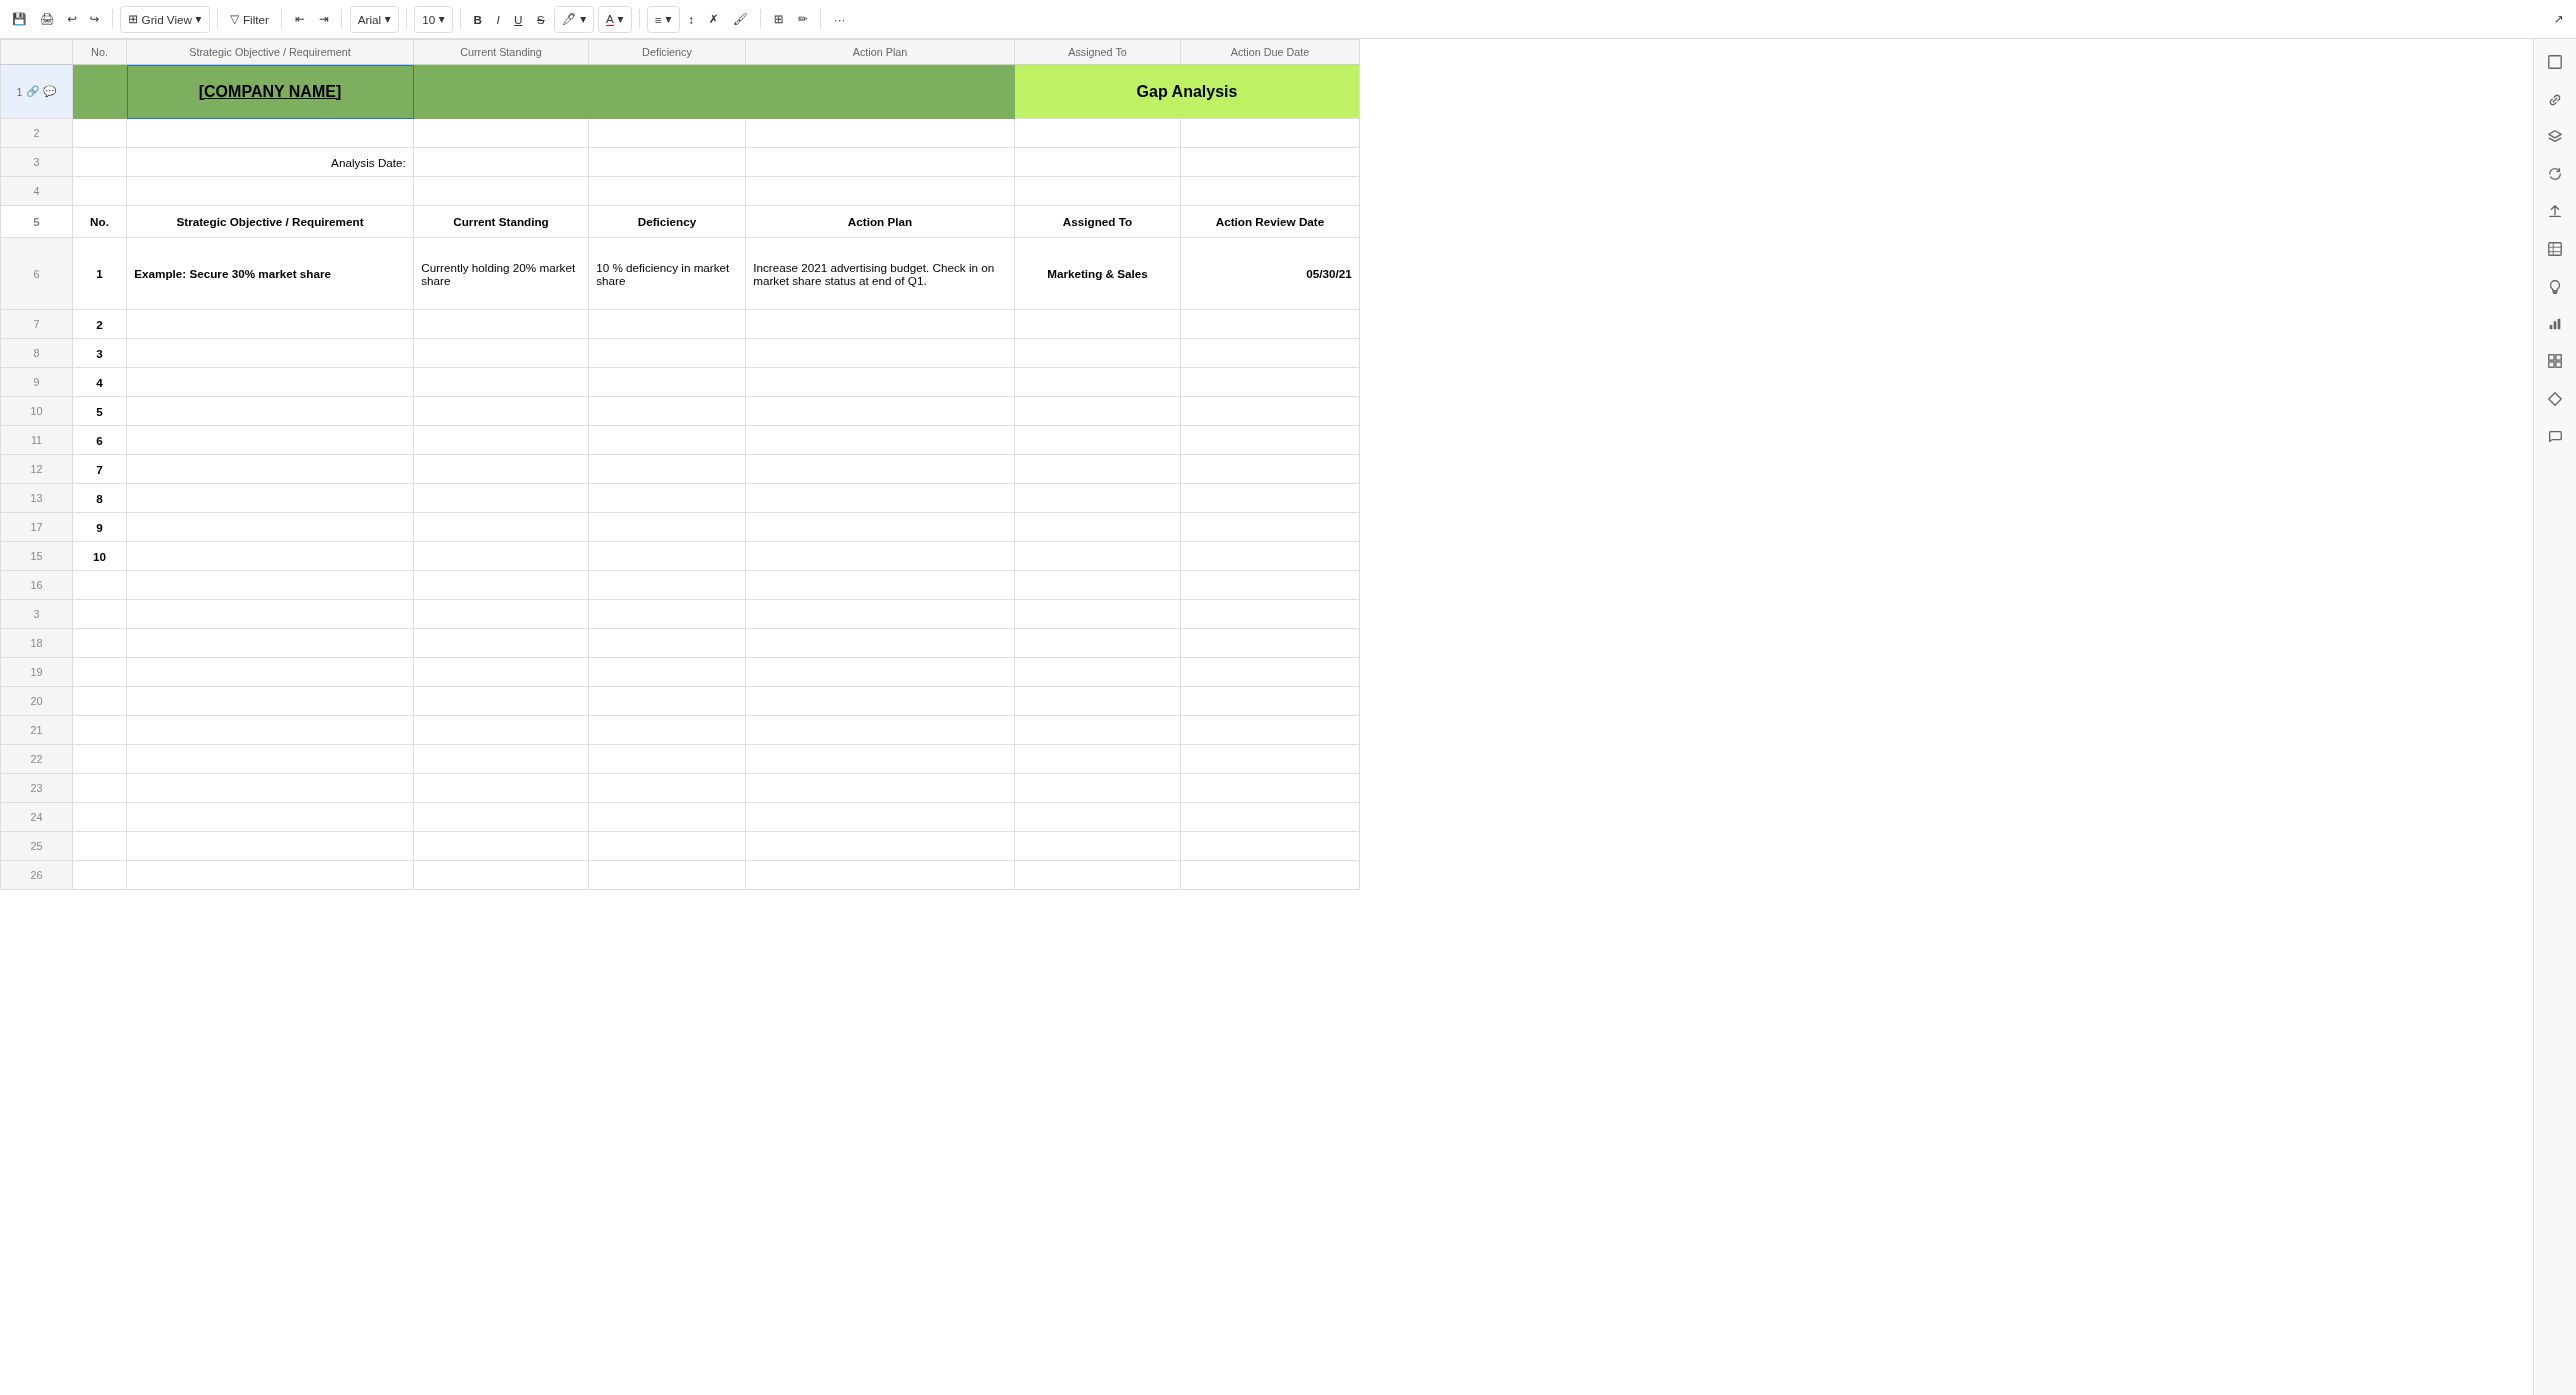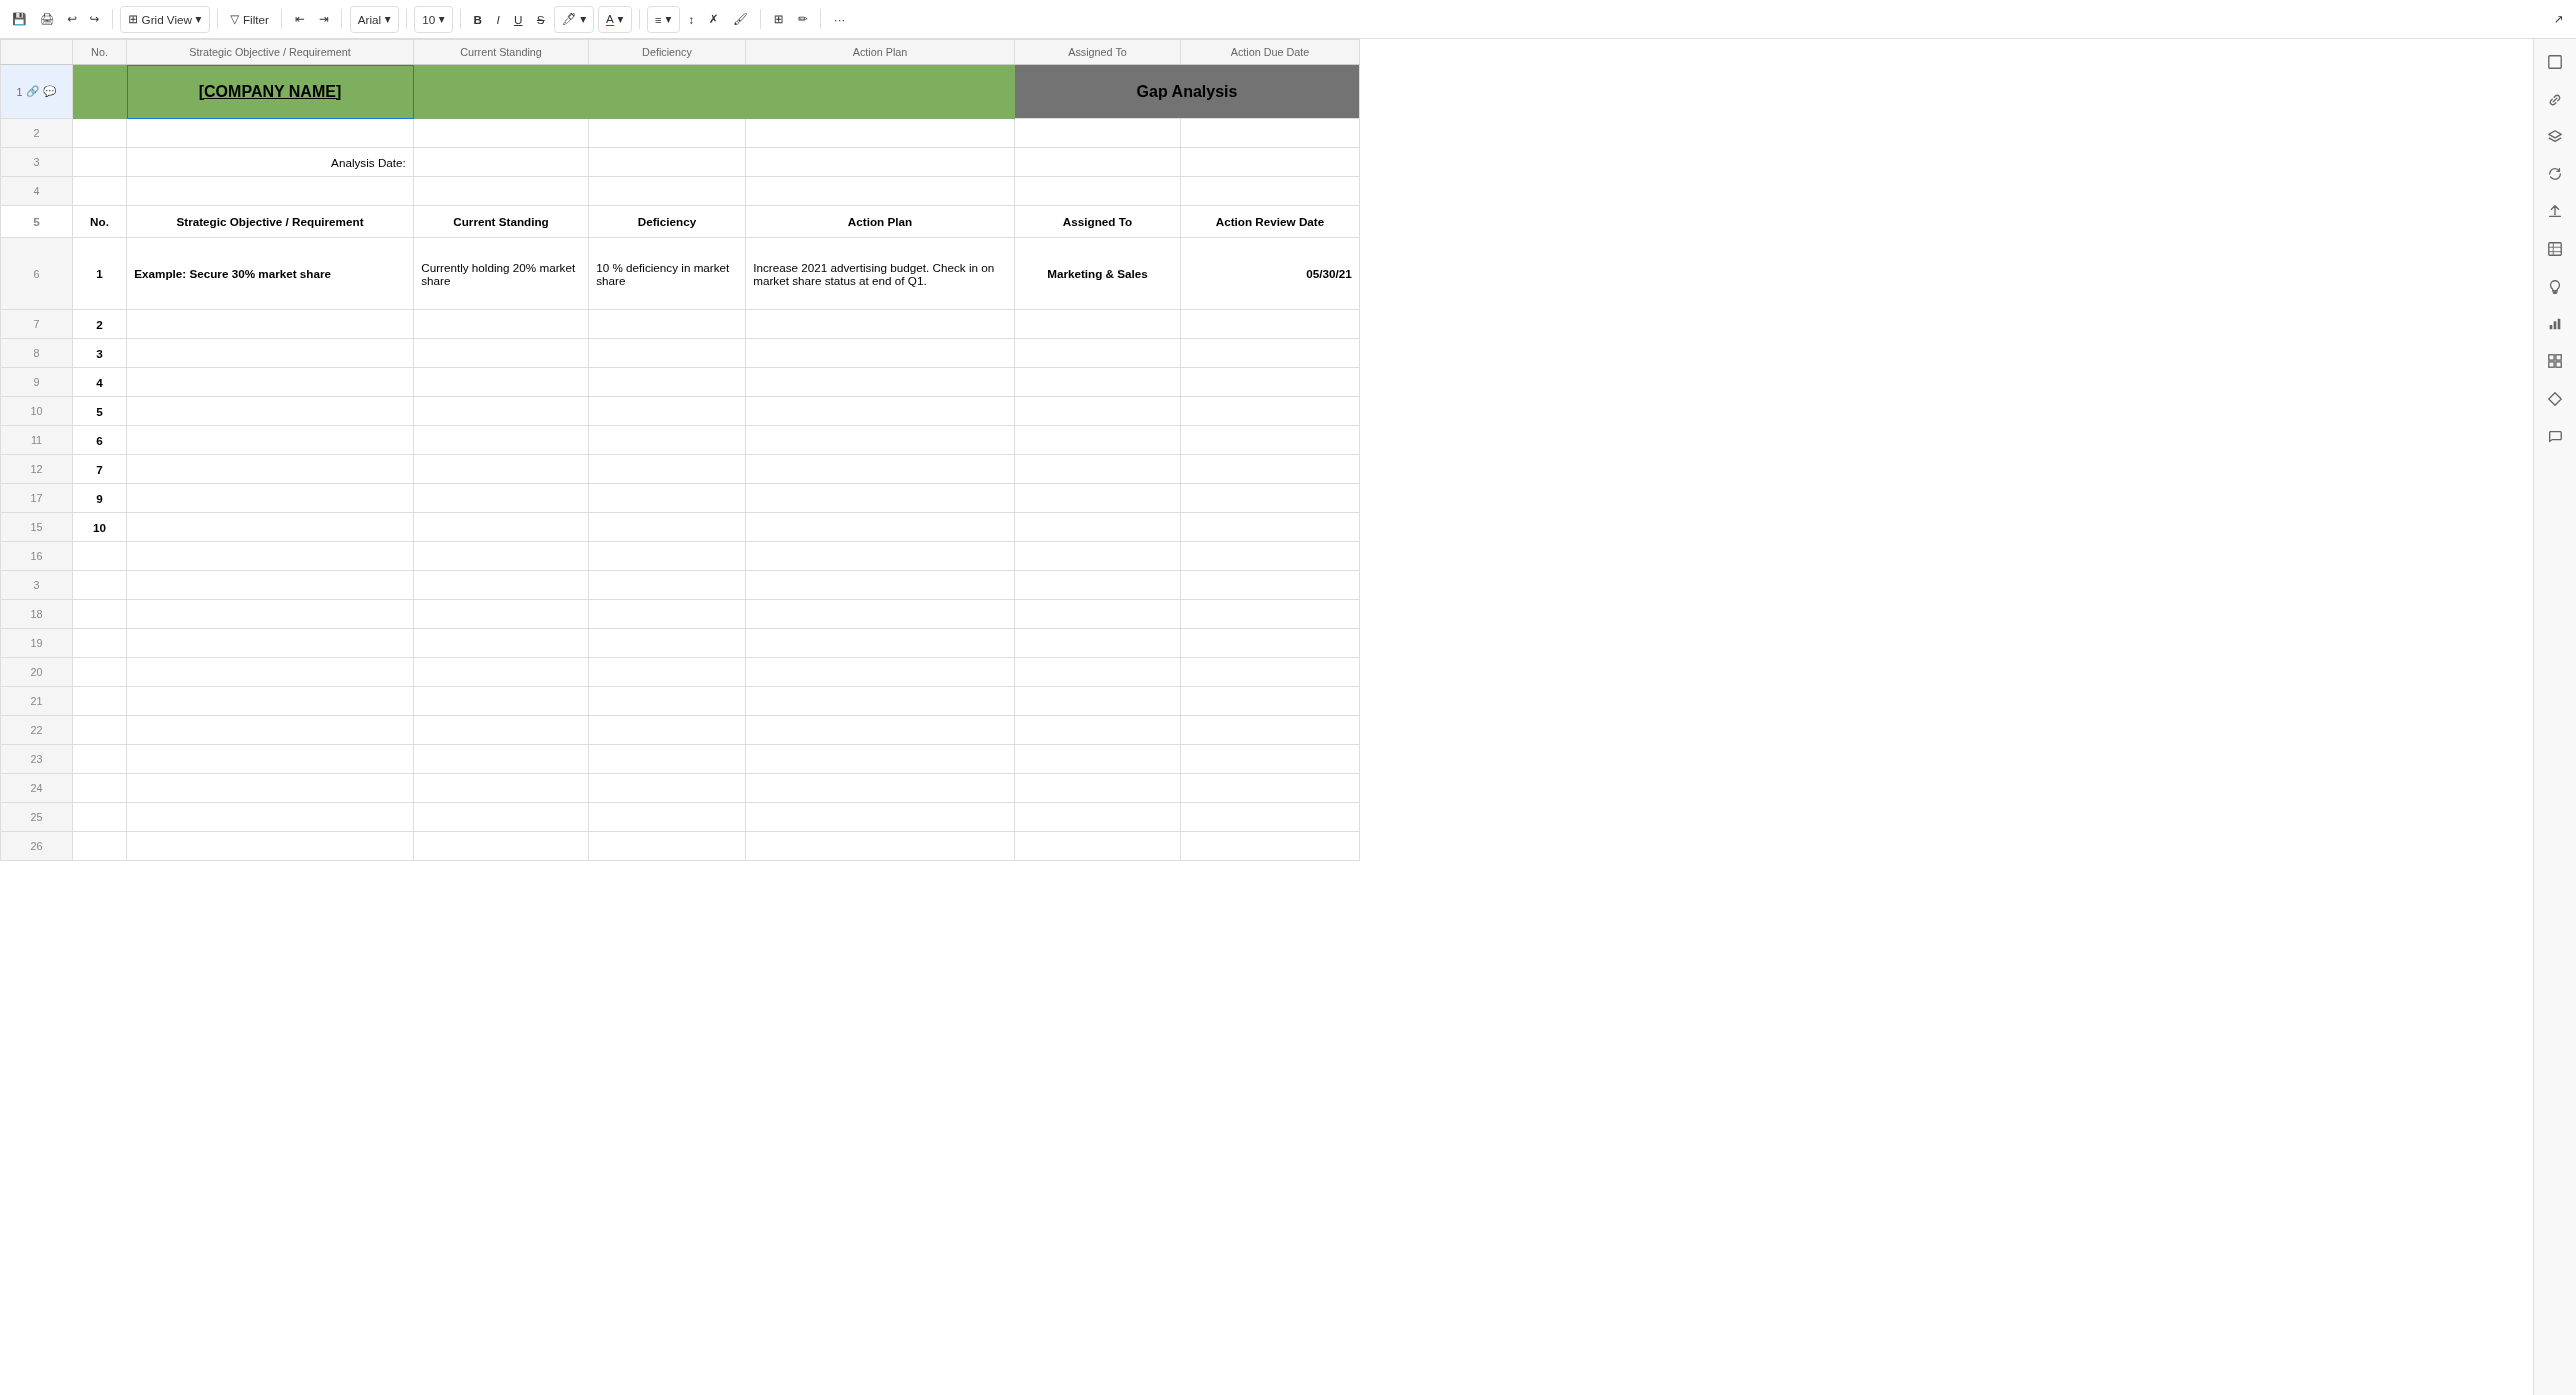--- a/index.html
+++ b/index.html
@@ -112,21 +112,21 @@
       background: #7daf5e;
       text-decoration: underline;
     }
 
     
     .gap-analysis-cell {
       text-align: center;
       font-size: 18px;
       font-weight: bold;
       color: #000;
-      background: #737373;
+      background: #bef264;
     }
 
     
     .analysis-date-cell {
       text-align: right;
       font-size: 11.7px;
       padding-right: 7.2px;
     }
 
     
@@ -368,20 +368,30 @@
           <td class="rownum-cell">12</td>
           <td class="data-cell" style="text-align:center;font-weight:bold;">7</td>
           <td class="data-cell"></td>
           <td class="data-cell"></td>
           <td class="data-cell"></td>
           <td class="data-cell"></td>
           <td class="data-cell"></td>
           <td class="data-cell"></td>
         </tr>
         <tr>
+          <td class="rownum-cell">13</td>
+          <td class="data-cell" style="text-align:center;font-weight:bold;">8</td>
+          <td class="data-cell"></td>
+          <td class="data-cell"></td>
+          <td class="data-cell"></td>
+          <td class="data-cell"></td>
+          <td class="data-cell"></td>
+          <td class="data-cell"></td>
+        </tr>
+        <tr>
           <td class="rownum-cell">17</td>
           <td class="data-cell" style="text-align:center;font-weight:bold;">9</td>
           <td class="data-cell"></td>
           <td class="data-cell"></td>
           <td class="data-cell"></td>
           <td class="data-cell"></td>
           <td class="data-cell"></td>
           <td class="data-cell"></td>
         </tr>
         <tr>

